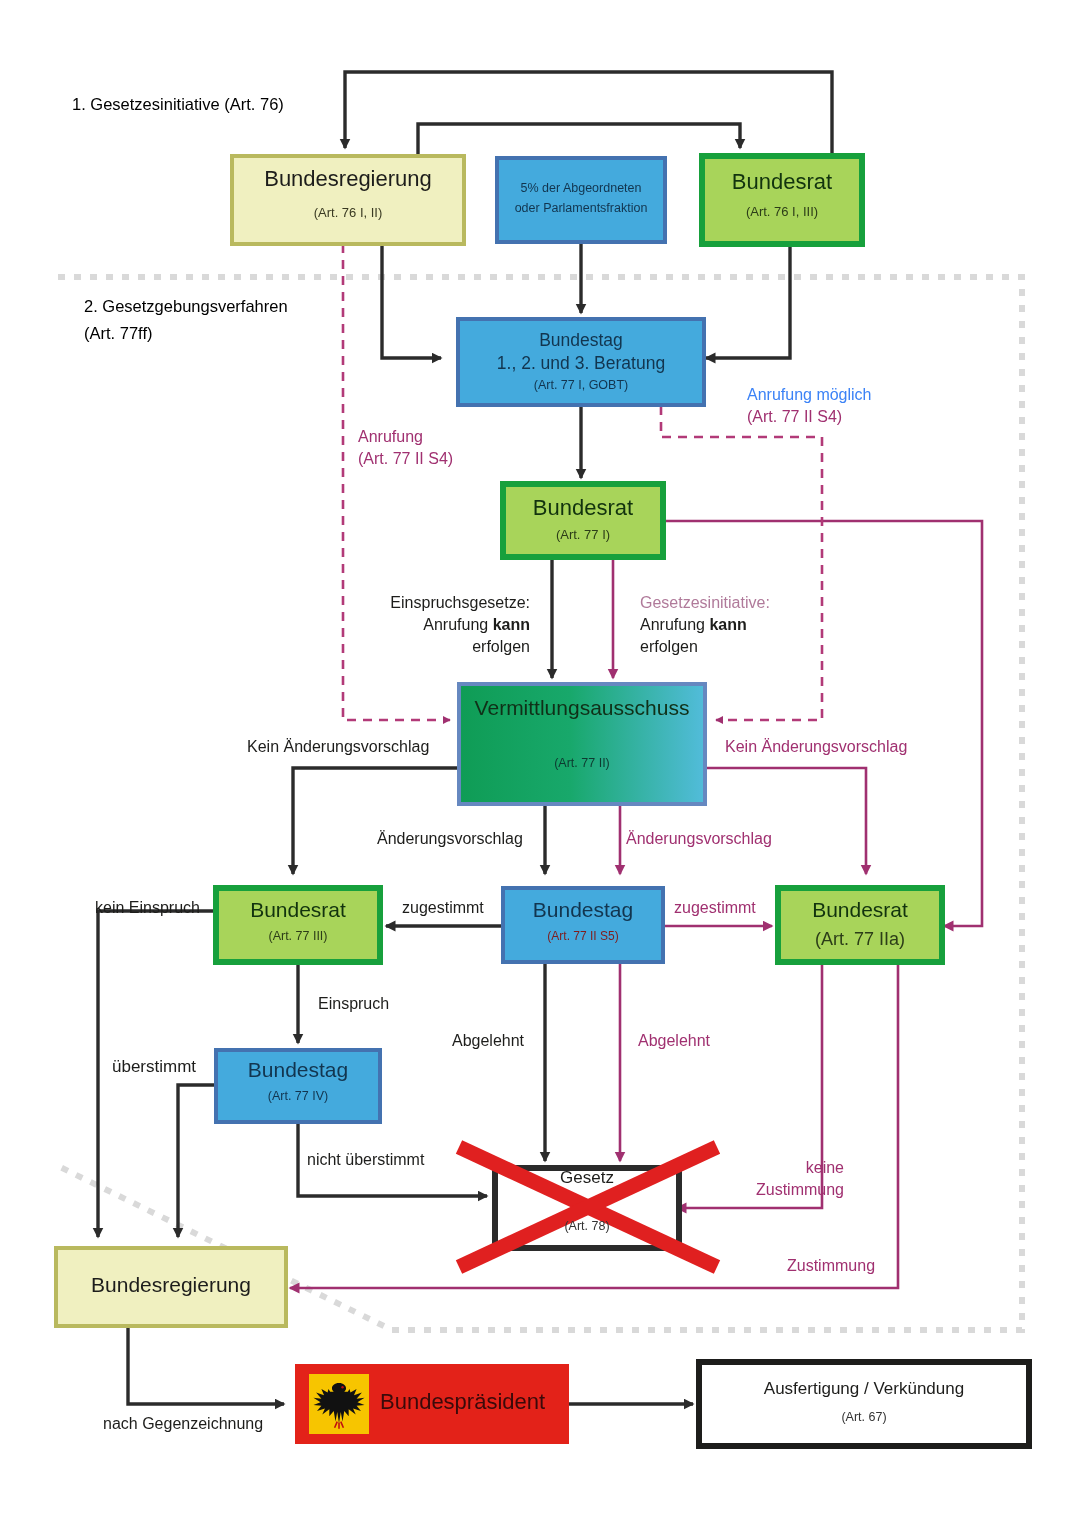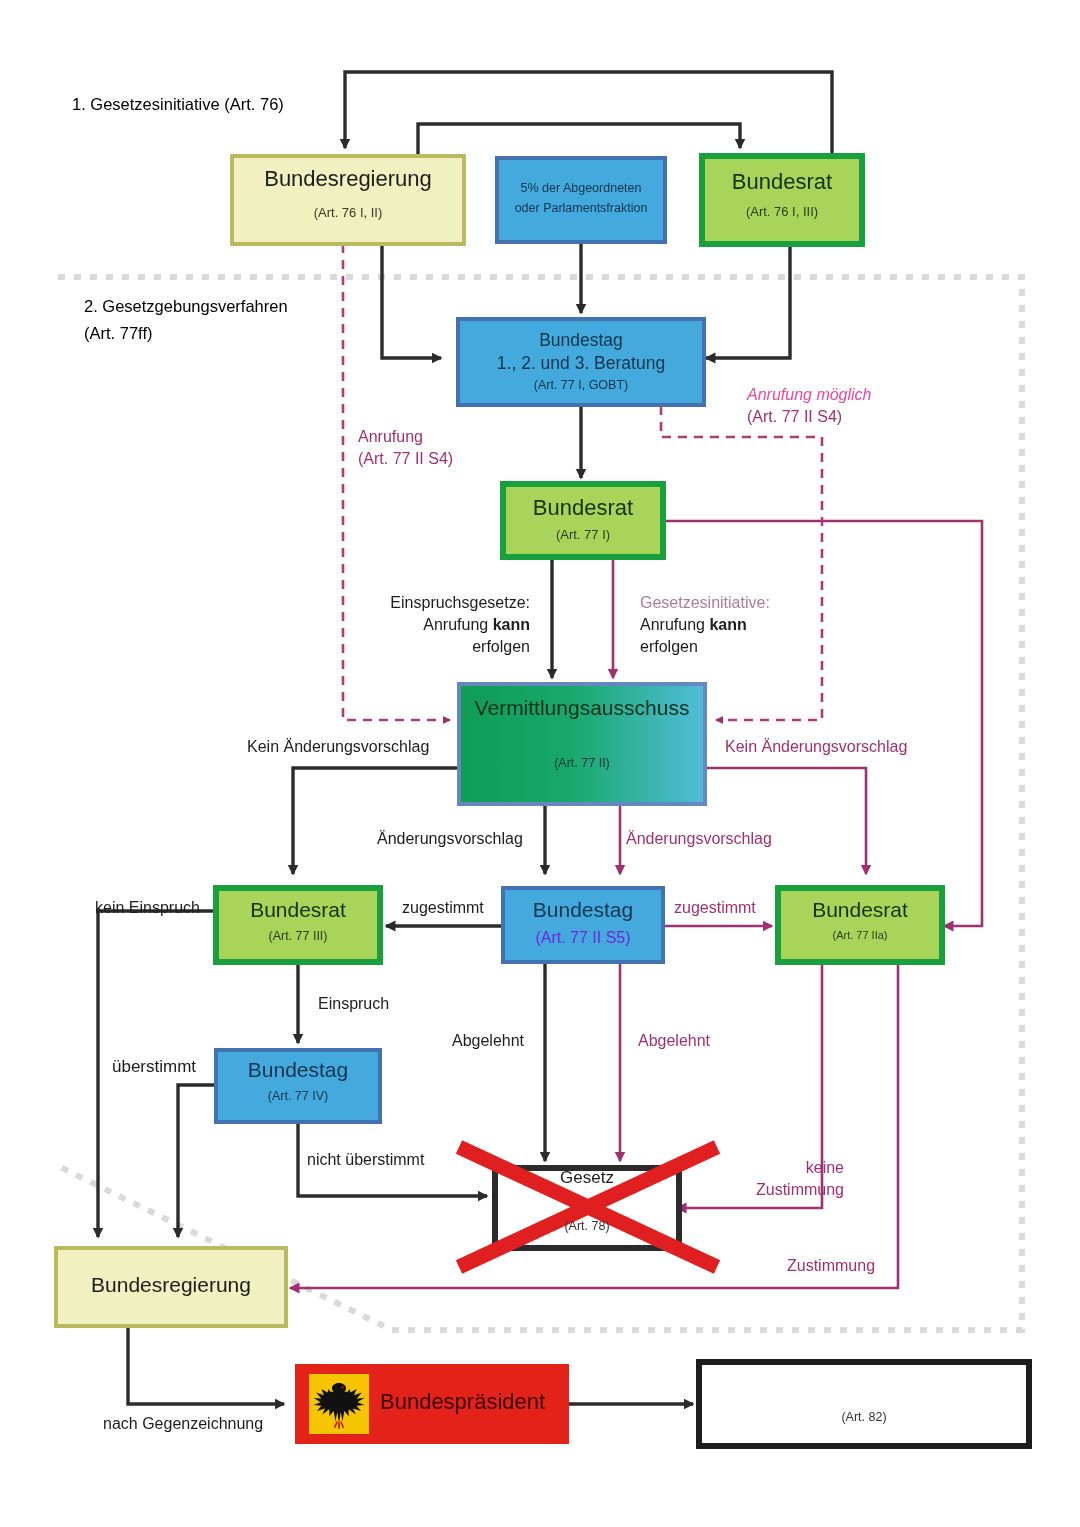--- a/index.html
+++ b/index.html
@@ -198,41 +198,42 @@
   <div style="position:absolute;left:503px;top:495px;width:160px;text-align:center;font-size:22px;color:#12330e;">Bundesrat</div>
   <div style="position:absolute;left:503px;top:527px;width:160px;text-align:center;font-size:13px;color:#2c3d18;">(Art. 77 I)</div>
 
   <div style="position:absolute;left:459px;top:696px;width:246px;text-align:center;font-size:21px;color:#103018;">Vermittlungsausschuss</div>
   <div style="position:absolute;left:459px;top:756px;width:246px;text-align:center;font-size:12.5px;color:#0d3a30;">(Art. 77 II)</div>
 
   <div style="position:absolute;left:216px;top:898px;width:164px;text-align:center;font-size:21px;color:#12330e;">Bundesrat</div>
   <div style="position:absolute;left:216px;top:929px;width:164px;text-align:center;font-size:12.5px;color:#2c3d18;">(Art. 77 III)</div>
 
   <div style="position:absolute;left:503px;top:898px;width:160px;text-align:center;font-size:21px;color:#12354f;">Bundestag</div>
-  <div style="position:absolute;left:503px;top:929px;width:160px;text-align:center;font-size:16px;color:#6d28d9;">(Art. 77 II S5)</div>
+  <div style="position:absolute;left:503px;top:929px;width:160px;text-align:center;font-size:12px;color:#7f1d1d;">(Art. 77 II S5)</div>
 
   <div style="position:absolute;left:778px;top:898px;width:164px;text-align:center;font-size:21px;color:#12330e;">Bundesrat</div>
-  <div style="position:absolute;left:778px;top:929px;width:164px;text-align:center;font-size:11px;color:#2c3d18;">(Art. 77 IIa)</div>
+  <div style="position:absolute;left:778px;top:929px;width:164px;text-align:center;font-size:18px;color:#2c3d18;">(Art. 77 IIa)</div>
 
   <div style="position:absolute;left:216px;top:1058px;width:164px;text-align:center;font-size:21px;color:#12354f;">Bundestag</div>
   <div style="position:absolute;left:216px;top:1089px;width:164px;text-align:center;font-size:12.5px;color:#12354f;">(Art. 77 IV)</div>
 
   <div style="position:absolute;left:495px;top:1168px;width:184px;text-align:center;font-size:17px;color:#1d1d1b;">Gesetz</div>
   <div style="position:absolute;left:495px;top:1219px;width:184px;text-align:center;font-size:12.5px;color:#333;">(Art. 78)</div>
 
   <div style="position:absolute;left:56px;top:1273px;width:230px;text-align:center;font-size:21px;color:#1d1d1b;">Bundesregierung</div>
 
   <div style="position:absolute;left:380px;top:1389px;width:180px;text-align:left;font-size:22px;color:#3a0a0a;">Bundespräsident</div>
 
-  <div style="position:absolute;left:699px;top:1410px;width:330px;text-align:center;font-size:12.5px;color:#333;">(Art. 82)</div>
+  <div style="position:absolute;left:699px;top:1379px;width:330px;text-align:center;font-size:17px;color:#1d1d1b;">Ausfertigung / Verkündung</div>
+  <div style="position:absolute;left:699px;top:1410px;width:330px;text-align:center;font-size:12.5px;color:#333;">(Art. 67)</div>
 
   <div style="position:absolute;left:358px;top:428px;font-size:16px;color:#a03070;">Anrufung</div>
   <div style="position:absolute;left:358px;top:450px;font-size:16px;color:#a03070;">(Art. 77 II S4)</div>
 
-  <div style="position:absolute;left:747px;top:386px;font-size:16px;color:#ec4899;font-style:italic;">Anrufung möglich</div>
+  <div style="position:absolute;left:747px;top:386px;font-size:16px;color:#3b82f6;">Anrufung möglich</div>
   <div style="position:absolute;left:747px;top:408px;font-size:16px;color:#a03070;">(Art. 77 II S4)</div>
 
   <div style="position:absolute;left:378px;top:594px;width:152px;text-align:right;font-size:16px;color:#1d1d1b;">Einspruchsgesetze:</div>
   <div style="position:absolute;left:378px;top:616px;width:152px;text-align:right;font-size:16px;color:#1d1d1b;"><span>Anrufung </span><span class="bold">kann</span></div>
   <div style="position:absolute;left:378px;top:638px;width:152px;text-align:right;font-size:16px;color:#1d1d1b;">erfolgen</div>
 
   <div style="position:absolute;left:640px;top:594px;font-size:16px;color:#b07a9a;">Gesetzesinitiative:</div>
   <div style="position:absolute;left:640px;top:616px;font-size:16px;color:#1d1d1b;"><span>Anrufung </span><span class="bold">kann</span></div>
   <div style="position:absolute;left:640px;top:638px;font-size:16px;color:#1d1d1b;">erfolgen</div>
 

